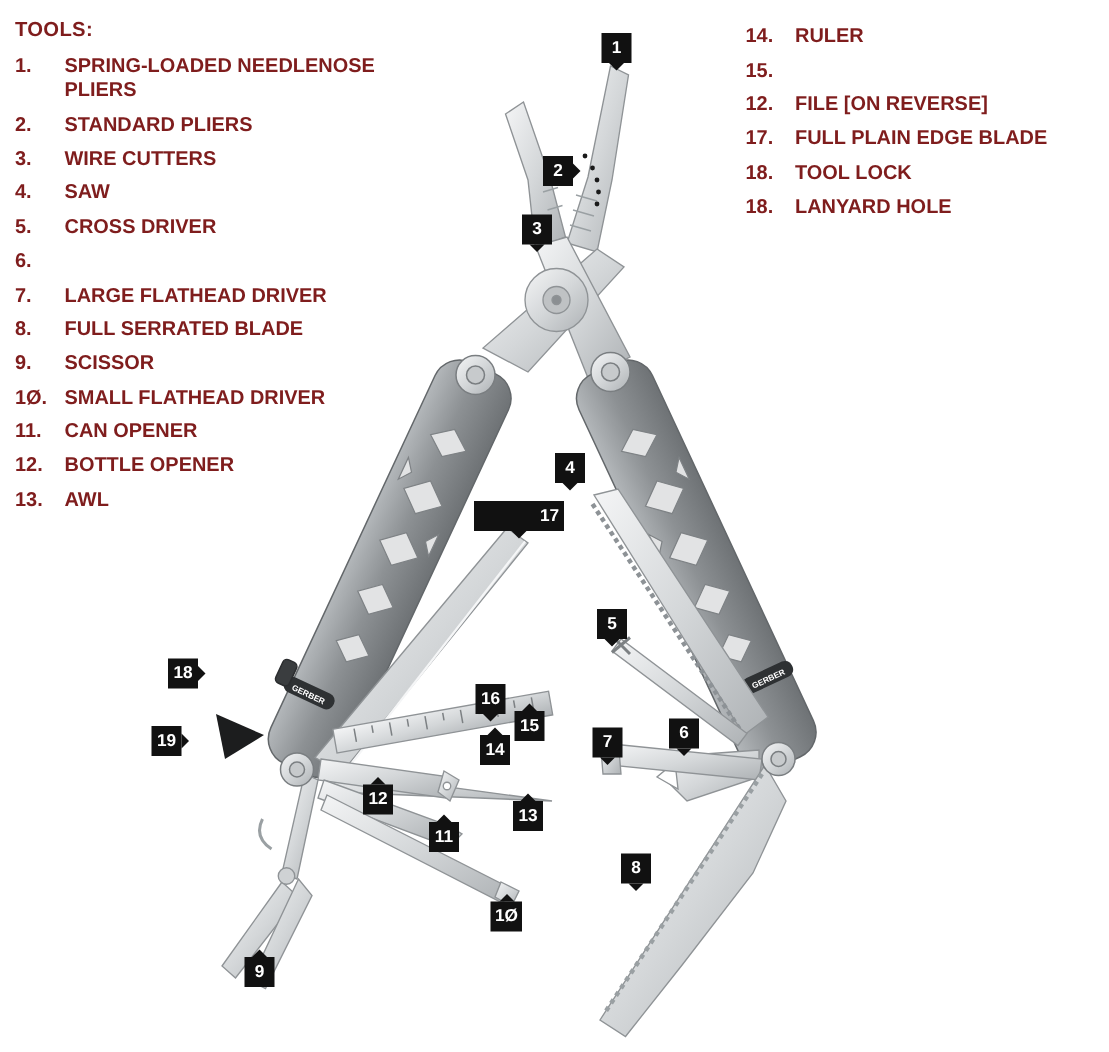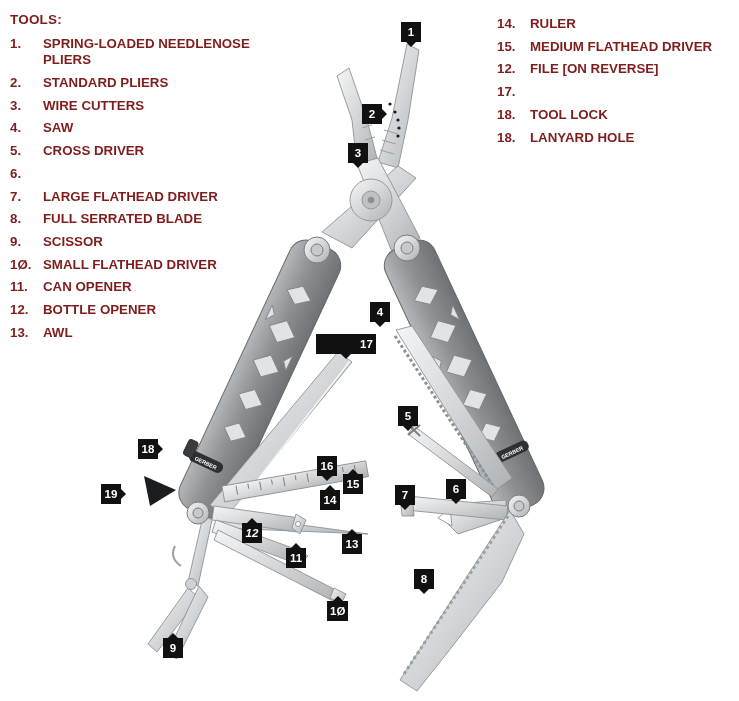--- a/index.html
+++ b/index.html
@@ -260,28 +260,28 @@
       </ol>
   </div>
   <div class="tools-col right-col">
     <ol class="tool-list" id="right-list">
         <li>
           <span class="num">14.</span>
           <span class="lbl">RULER</span>
         </li>
         <li>
           <span class="num">15.</span>
-          <span class="lbl">MEDIUM FLATHEAD DRIVER</span>
         </li>
         <li>
           <span class="num">12.</span>
           <span class="lbl">FILE [ON REVERSE]</span>
         </li>
         <li>
           <span class="num">17.</span>
+          <span class="lbl">FULL PLAIN EDGE BLADE</span>
         </li>
         <li>
           <span class="num">18.</span>
           <span class="lbl">TOOL LOCK</span>
         </li>
         <li>
           <span class="num">18.</span>
           <span class="lbl">LANYARD HOLE</span>
         </li>
       </ol>
@@ -291,21 +291,21 @@
     <div class="callout pt-right" style="left: 362px; top: 104px;">2</div>
     <div class="callout pt-down" style="left: 348px; top: 143px;">3</div>
     <div class="callout pt-down" style="left: 370px; top: 302px;">4</div>
     <div class="callout pt-down" style="left: 398px; top: 406px;">5</div>
     <div class="callout pt-down" style="left: 446px; top: 479px;">6</div>
     <div class="callout pt-down" style="left: 395px; top: 485px;">7</div>
     <div class="callout pt-down" style="left: 414px; top: 569px;">8</div>
     <div class="callout pt-up" style="left: 163px; top: 638px;">9</div>
     <div class="callout pt-up" style="left: 327px; top: 601px;">1Ø</div>
     <div class="callout pt-up" style="left: 286px; top: 548px;">11</div>
-    <div class="callout pt-up" style="left: 242px; top: 523px; font-style: italic;">12</div>
+    <div class="callout pt-up" style="left: 242px; top: 523px;">12</div>
     <div class="callout pt-up" style="left: 342px; top: 534px;">13</div>
     <div class="callout pt-up" style="left: 306px; top: 490px; margin-left: 14px;">14</div>
     <div class="callout pt-up" style="left: 343px; top: 474px;">15</div>
     <div class="callout pt-down" style="left: 317px; top: 432px; margin-top: 24px;">16</div>
     <div class="callout pt-down" style="left: 316px; top: 334px; padding-left: 44px;">17</div>
-    <div class="callout pt-right" style="left: 138px; top: 439px;">18</div>
+    <div class="callout pt-right" style="left: 112px; top: 439px;">18</div>
     <div class="callout pt-right" style="left: 101px; top: 484px;">19</div>
   </div>
 
 </body></html>

